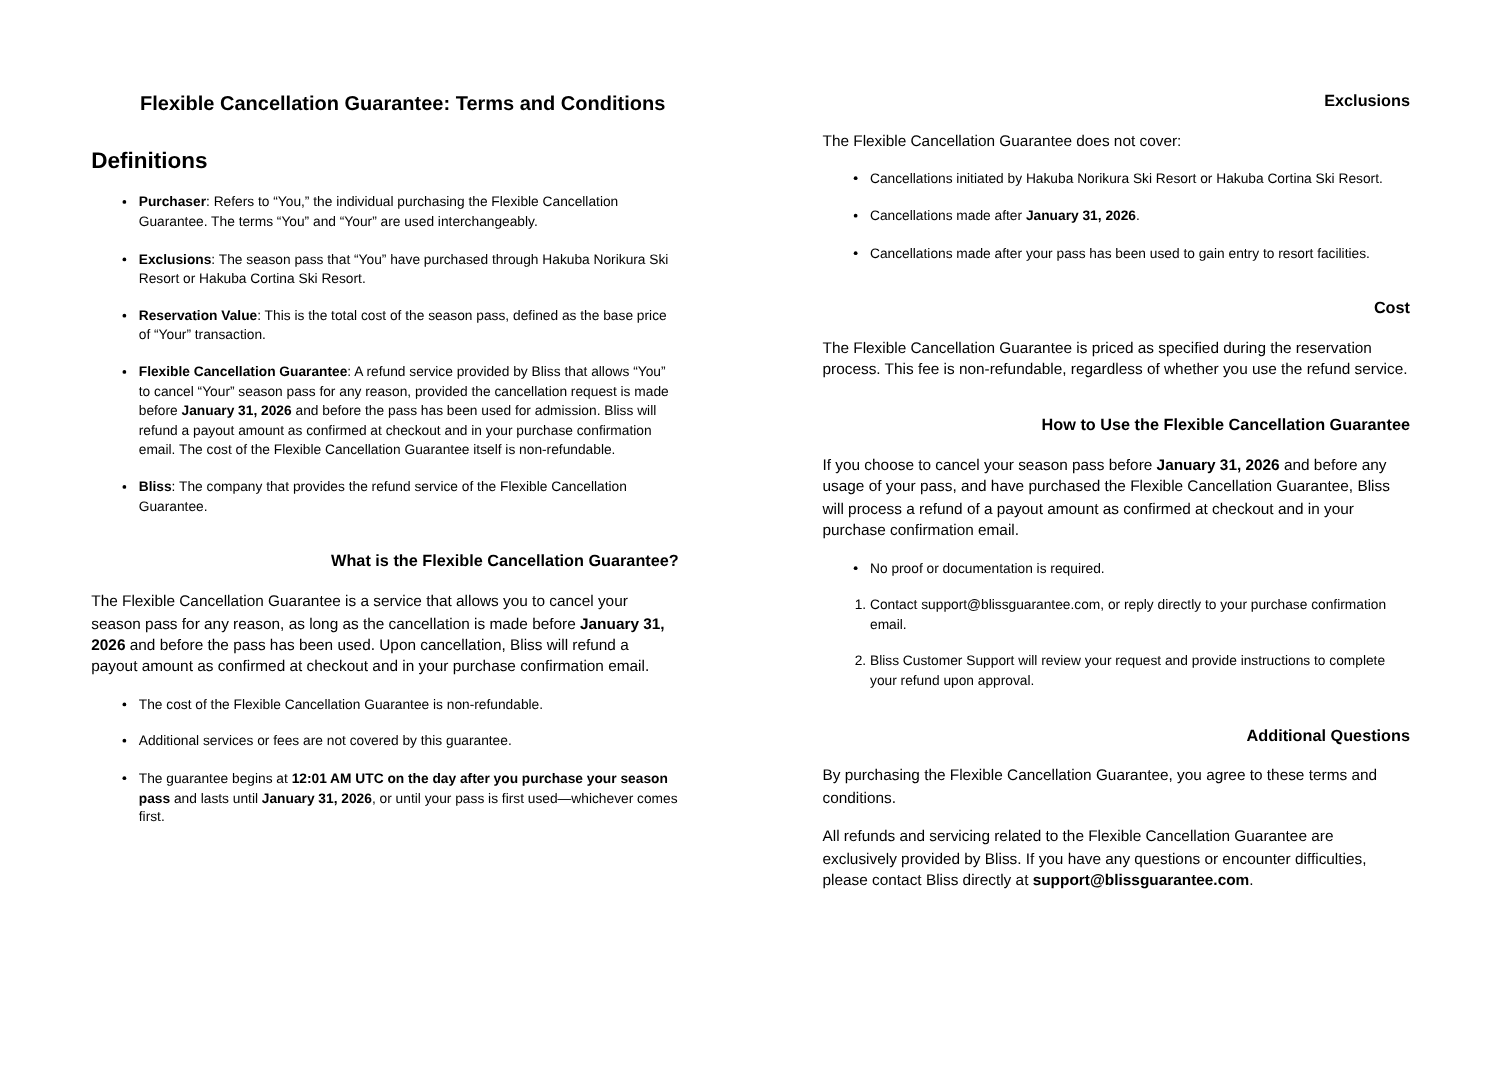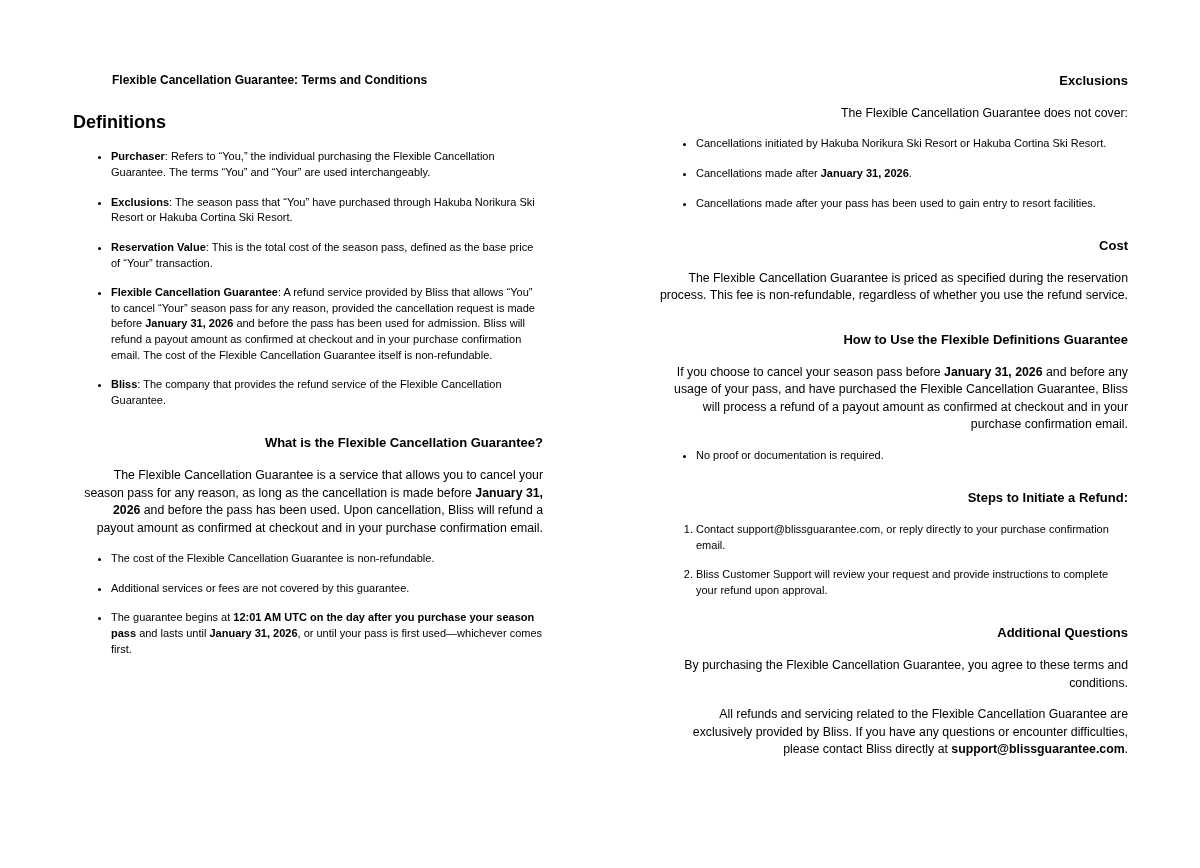--- a/index.html
+++ b/index.html
@@ -28,21 +28,21 @@
   }
   .col-left {
     left: 73px;
     width: 470px;
   }
   .col-right {
     left: 658px;
     width: 470px;
   }
   h3.doc-title {
-    font-size: 12px;
+    font-size: 16px;
     font-weight: bold;
     margin: 0 0 20px 0;
     line-height: 1.45;
     padding-left: 39px;
   }
   h4 {
     font-size: 18px;
     font-weight: bold;
     margin: 0 0 14px 0;
     line-height: 1.45;
@@ -52,21 +52,21 @@
     margin-top: 26px;
     text-align: right;
   }
   h4.sec-first {
     margin-top: 0;
   }
   p {
     font-size: 12.3px;
     line-height: 1.42;
     margin: 0 0 14px 0;
-    text-align: right;
+    text-align: left;
   }
   ul, ol {
     margin: 0 0 14px 0;
     padding-left: 38px;
   }
   ul li, ol li {
     font-size: 11px;
     line-height: 1.42;
     margin-bottom: 14px;
   }
@@ -133,29 +133,28 @@
       <li>
         <span>Cancellations made after </span><b>January 31, 2026</b><span>.</span>
       </li>
       <li>Cancellations made after your pass has been used to gain entry to resort facilities.</li>
     </ul>
 
     <h4 class="sec">Cost</h4>
 
     <p>The Flexible Cancellation Guarantee is priced as specified during the reservation process. This fee is non-refundable, regardless of whether you use the refund service.</p>
 
-    <h4 class="sec">How to Use the Flexible Definitions Guarantee</h4>
+    <h4 class="sec">How to Use the Flexible Cancellation Guarantee</h4>
 
     <p><span>If you choose to cancel your season pass before </span><b>January 31, 2026</b><span> and before any usage of your pass, and have purchased the Flexible Cancellation Guarantee, Bliss will process a refund of a payout amount as confirmed at checkout and in your purchase confirmation email.</span></p>
 
     <ul>
       <li>No proof or documentation is required.</li>
     </ul>
 
-    <h4 class="sec">Steps to Initiate a Refund:</h4>
 
     <ol>
       <li>Contact support@blissguarantee.com, or reply directly to your purchase confirmation email.</li>
       <li>Bliss Customer Support will review your request and provide instructions to complete your refund upon approval.</li>
     </ol>
 
     <h4 class="sec">Additional Questions</h4>
 
     <p>By purchasing the Flexible Cancellation Guarantee, you agree to these terms and conditions.</p>
 

